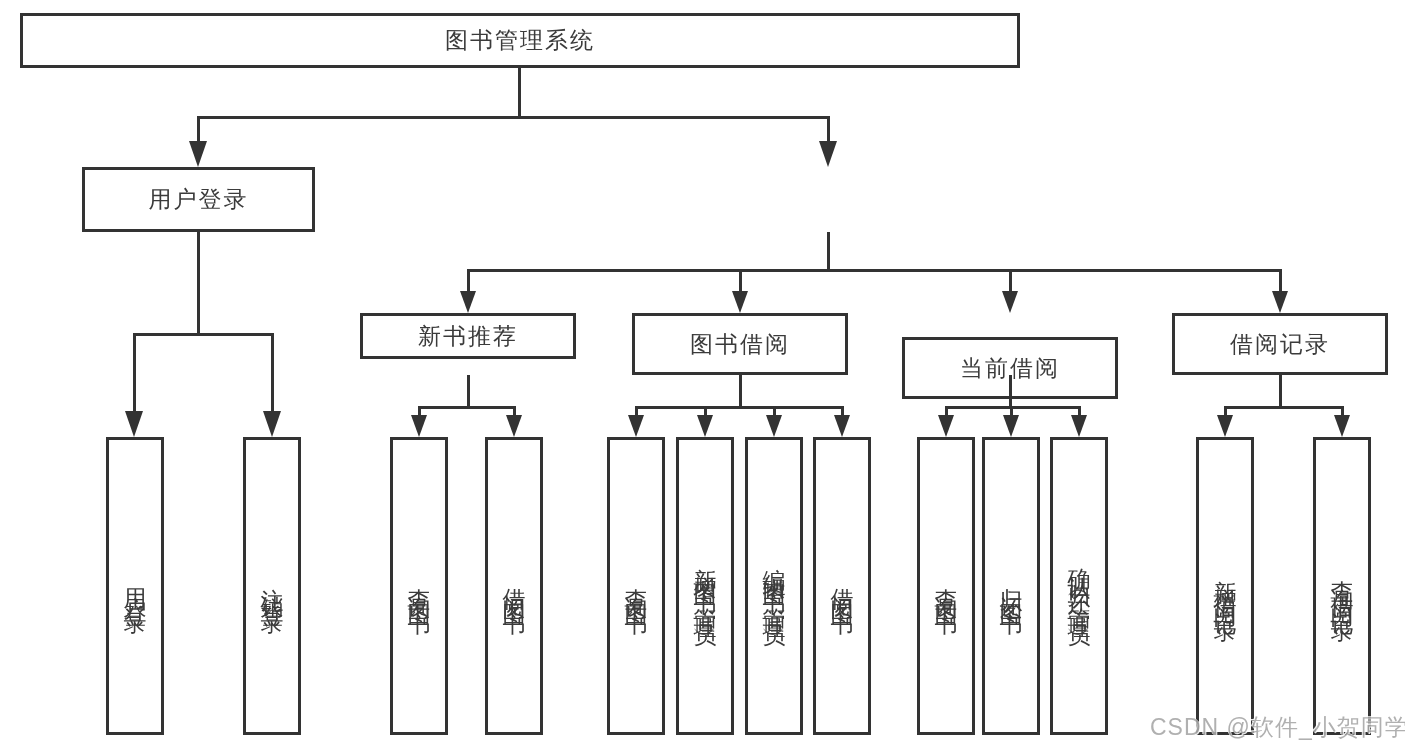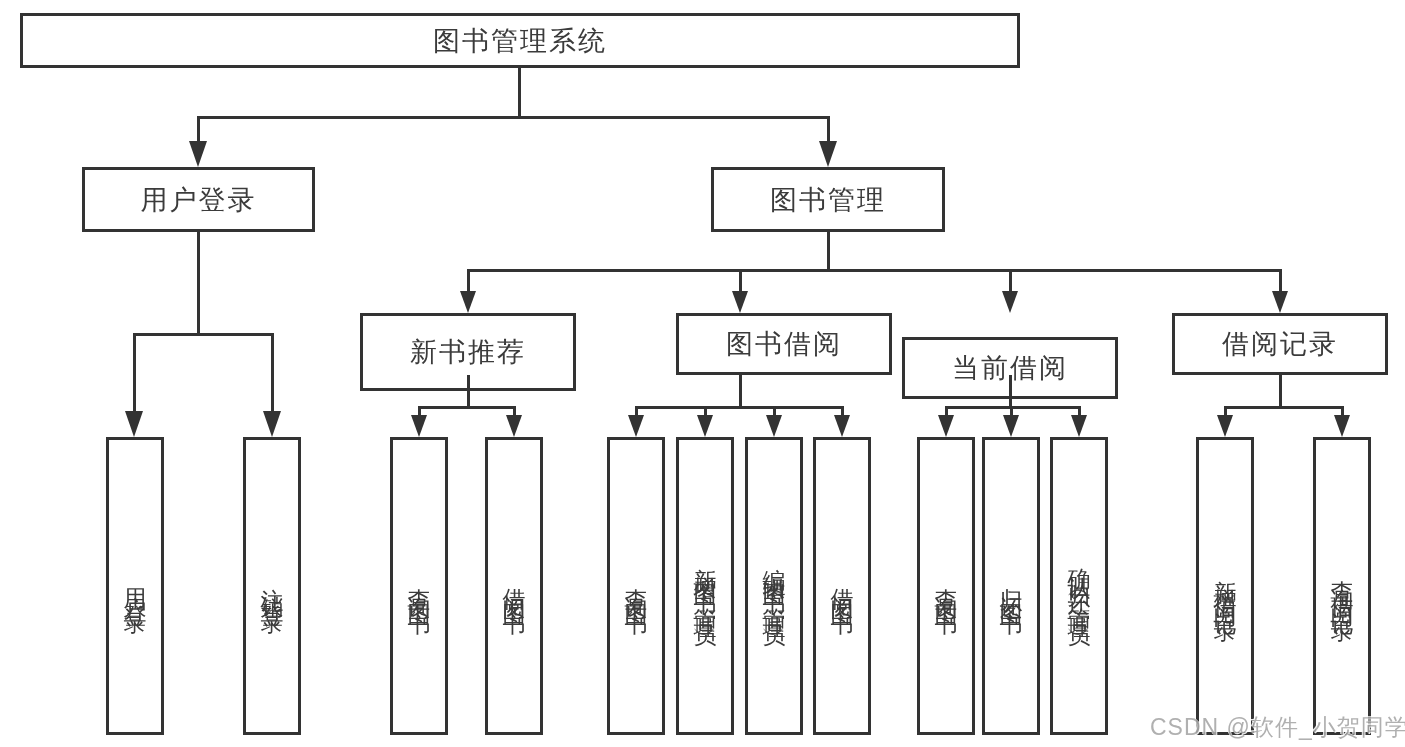--- a/index.html
+++ b/index.html
@@ -14,21 +14,21 @@
     position:absolute;
     box-sizing:border-box;
     background:#ffffff;
     border:3px solid #333333;
     display:flex;
     align-items:center;
     justify-content:center;
     color:#3b3b3b;
   }
   .node.h span {
-    font-size:27px;
+    font-size:23px;
     letter-spacing:2px;
     white-space:nowrap;
   }
   .node.v span {
     writing-mode:vertical-rl;
     font-size:23px;
     line-height:1;
     letter-spacing:8px;
   }
   .lv, .lh { position:absolute; background:#333333; }
@@ -70,46 +70,43 @@
   <div class="lv" style="left:518px; top:68px; height:49px;"></div>
   <div class="lh" style="left:197px; top:116px; width:633px;"></div>
   <div class="lv" style="left:197px; top:116px; height:32px;"></div>
   <div class="arrow big" style="left:189px; top:141px;"></div>
   <div class="lv" style="left:827px; top:116px; height:32px;"></div>
   <div class="arrow big" style="left:819px; top:141px;"></div>
 
   <div class="node h" style="left:82px; top:167px; width:233px; height:65px;">
     <span>用户登录</span>
   </div>
-  <div class="node h" style="left:711px; top:167px; width:234px; height:65px;">
-    <span>图书管理</span>
-  </div>
 
   <div class="lv" style="left:197px; top:232px; height:103px;"></div>
   <div class="lh" style="left:133px; top:333px; width:140px;"></div>
   <div class="lv" style="left:133px; top:333px; height:80px;"></div>
   <div class="arrow big" style="left:125px; top:411px;"></div>
   <div class="lv" style="left:271px; top:333px; height:80px;"></div>
   <div class="arrow big" style="left:263px; top:411px;"></div>
 
   <div class="lv" style="left:827px; top:232px; height:40px;"></div>
   <div class="lh" style="left:467px; top:269px; width:814px;"></div>
   <div class="lv" style="left:467px; top:269px; height:26px;"></div>
   <div class="arrow" style="left:460px; top:291px;"></div>
   <div class="lv" style="left:739px; top:269px; height:26px;"></div>
   <div class="arrow" style="left:732px; top:291px;"></div>
   <div class="lv" style="left:1009px; top:269px; height:26px;"></div>
   <div class="arrow" style="left:1002px; top:291px;"></div>
   <div class="lv" style="left:1279px; top:269px; height:26px;"></div>
   <div class="arrow" style="left:1272px; top:291px;"></div>
 
-  <div class="node h" style="left:360px; top:313px; width:216px; height:78px;">
+  <div class="node h" style="left:360px; top:313px; width:216px; height:46px;">
     <span>新书推荐</span>
   </div>
-  <div class="node h" style="left:632px; top:313px; width:216px; height:62px;margin-left:44px;">
+  <div class="node h" style="left:632px; top:313px; width:216px; height:62px;">
     <span>图书借阅</span>
   </div>
   <div class="node h" style="left:902px; top:313px; width:216px; height:62px;margin-top:24px;">
     <span>当前借阅</span>
   </div>
   <div class="node h" style="left:1172px; top:313px; width:216px; height:62px;">
     <span>借阅记录</span>
   </div>
 
   <div class="lv" style="left:467px; top:375px; height:34px;"></div>

